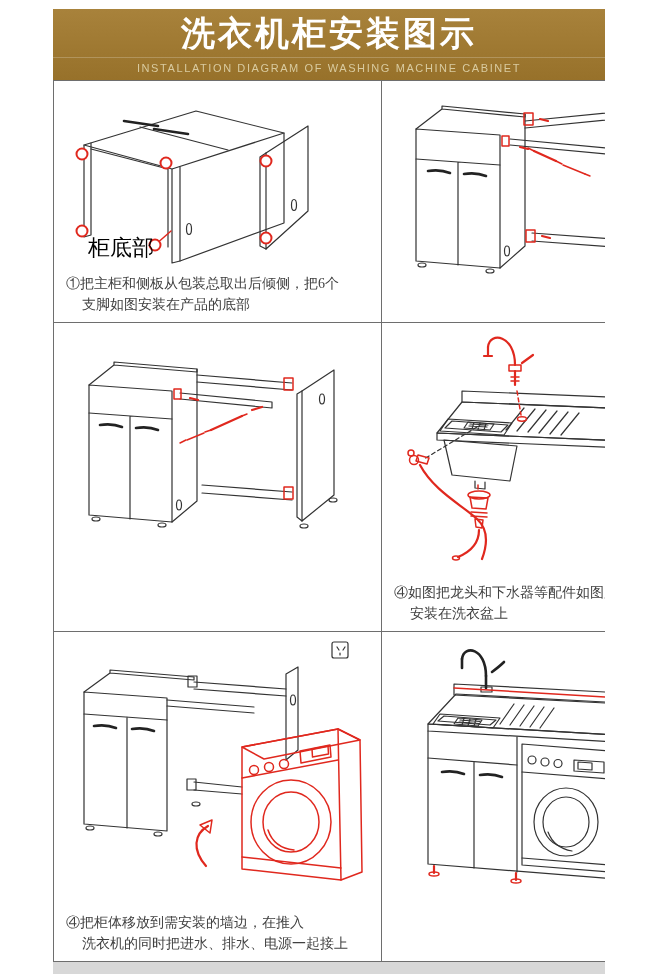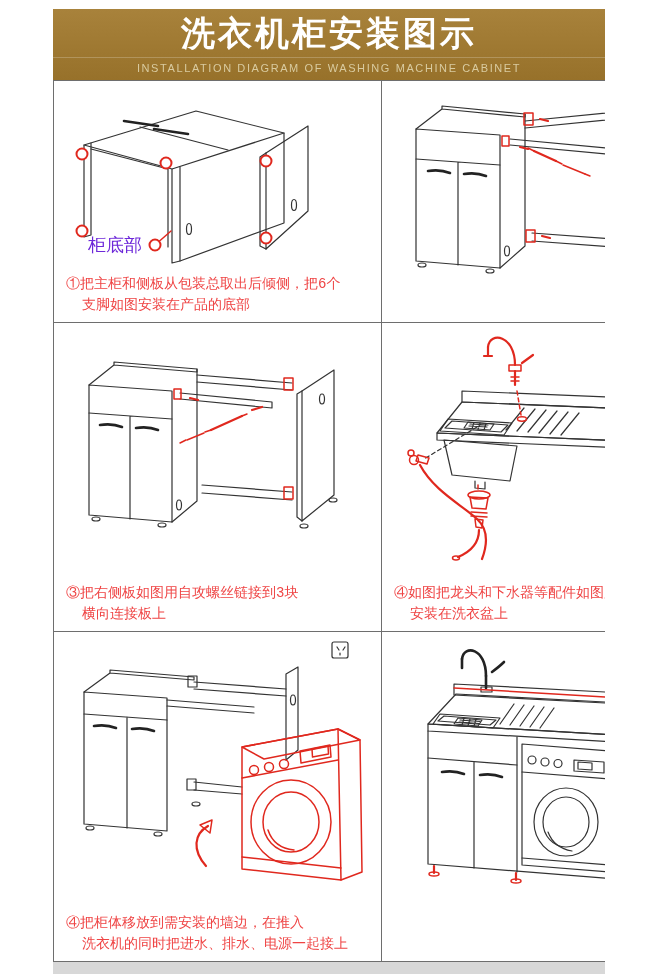--- a/index.html
+++ b/index.html
@@ -31,28 +31,28 @@
   }
   .cell{
     position:relative;box-sizing:border-box;background:#fff;
     border-right:1px solid #6e6e6e;border-bottom:1px solid #6e6e6e;
   }
   .cell:nth-child(2n){border-right:none;}
   .cell:nth-child(5),.cell:nth-child(6){border-bottom:none;}
   .illu{position:absolute;top:0;left:0;}
   .caption{
     position:absolute;left:12px;right:8px;bottom:7px;
-    font-family:Liberation Mono, monospace;
-    font-size:14px;line-height:1.45;color:#ef4444;
+    font-family:Liberation Serif, serif;
+    font-size:14px;line-height:1.45;color:#404040;
     white-space:pre-line;padding-left:1.15em;text-indent:-1.15em;
   }
   .panel-label{
     position:absolute;left:34px;top:152px;
     font-family:"DejaVu Serif","Liberation Serif",serif;
-    font-size:18px;color:#6d28d9;
+    font-size:22px;color:#000000;
   }
   .bottom-strip{
     position:absolute;left:0;bottom:0;width:658px;height:12px;background:#d8d8d8;
   }
   svg{display:block;}
   .blk{stroke:#333;fill:none;stroke-width:1.2;stroke-linejoin:round;stroke-linecap:round;}
   .blk-th{stroke:#222;fill:none;stroke-width:2.6;stroke-linecap:round;}
   .red{stroke:#e0281e;fill:none;stroke-width:1.5;stroke-linejoin:round;stroke-linecap:round;}
   .red-th{stroke:#e0281e;fill:none;stroke-width:2.2;stroke-linecap:round;}
   .red-dot{stroke:#e0281e;fill:#fff;stroke-width:2;}
@@ -167,22 +167,20 @@
           <path class="red" d="M188,93 L193,91"></path>
         </g>
         <g>
           <path class="blk" d="M248,68 L280,47 L280,172 L248,198 Z"></path>
           <path class="blk" d="M243,71 L248,68 M243,71 L243,194 L248,198"></path>
           <ellipse class="blk" cx="268" cy="76" rx="2.5" ry="5"></ellipse>
           <ellipse class="blk" cx="250" cy="203" rx="4" ry="2"></ellipse>
           <ellipse class="blk" cx="279" cy="177" rx="4" ry="2"></ellipse>
         </g>
       </svg>
-      <div class="caption">③把右侧板如图用自攻螺丝链接到3块
-横向连接板上</div>
     </div>
 
     <div class="cell">
       <svg class="illu" width="328" height="245" viewBox="0 0 328 245">
         <g>
           <path class="blk" d="M80,68 L272,76 L272,87 L80,79 Z M80,68 L80,79"></path>
           <path class="blk" d="M55,110 L80,79 L272,87 L245,118 Z"></path>
           <path class="blk" d="M55,110 L245,118 L245,125 L55,117 Z"></path>
           <path class="blk" d="M245,118 L272,87 L276,90 L249,121"></path>
           <path class="blk" d="M66,96 L130,100 L122,112 L58,108 Z"></path>

